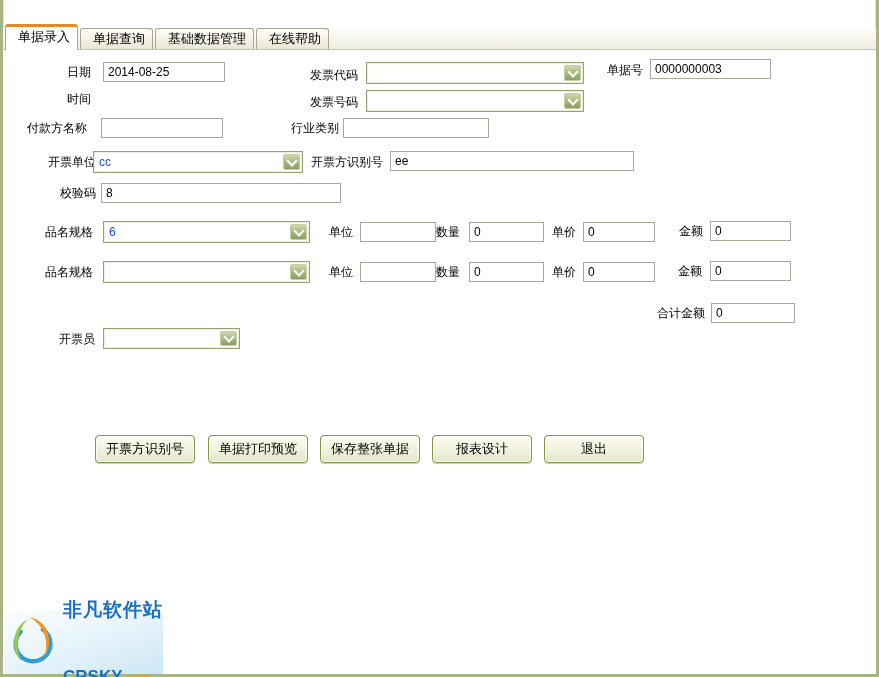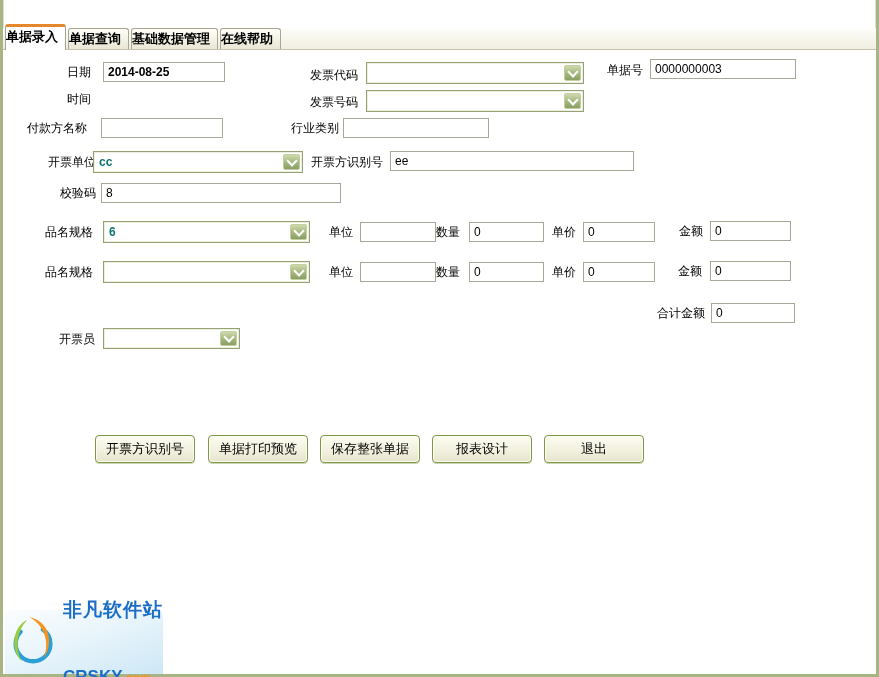--- a/index.html
+++ b/index.html
@@ -22,33 +22,33 @@
   .glyph-min{width:8px;height:3px;background:#fff;margin-top:8px;}
   .glyph-max{width:9px;height:8px;border:2px solid #fff;border-top-width:3px;box-sizing:border-box;}
   .glyph-x{position:relative;width:11px;height:11px;}
   .glyph-x::before,.glyph-x::after{content:"";position:absolute;left:4px;top:-1px;width:3px;height:13px;background:#fff;border-radius:1px;}
   .glyph-x::before{transform:rotate(45deg);}
   .glyph-x::after{transform:rotate(-45deg);}
   
   .tabstrip{position:absolute;left:0;top:28px;right:0;height:22px;
     background:linear-gradient(180deg,#fdfdfa,#f0eee1);border-bottom:1px solid #c5c2b0;
     display:flex;align-items:flex-end;padding-left:2px;box-sizing:border-box;z-index:3;}
-  .tab{font-size:13px;color:#000;padding:2px 7px 3px 0;margin-right:2px;white-space:nowrap;
+  .tab{font-size:13px;color:#000;padding:2px 7px 3px 12px;margin-right:2px;white-space:nowrap;
     border:1px solid #a9a593;border-bottom:none;border-radius:3px 3px 0 0;
-    background:linear-gradient(180deg,#fffef8,#e9e6d5);height:15px;line-height:15px;font-weight:bold;}
+    background:linear-gradient(180deg,#fffef8,#e9e6d5);height:15px;line-height:15px;}
   .tab.active{background:#fff;border-top:3px solid #e5872b;height:17px;line-height:16px;
     margin-bottom:-1px;padding-bottom:4px;box-shadow:0 2px 0 #fff;}
   
   .page{position:absolute;left:0;top:50px;right:0;bottom:0;background:#fff;}
   .lbl{position:absolute;font-size:12px;color:#000;white-space:nowrap;line-height:15px;}
   .txt{position:absolute;box-sizing:border-box;height:20px;border:1px solid #a8a898;background:#fff;
     font-family:"Liberation Sans","DejaVu Sans",sans-serif;font-size:12px;color:#000;padding:1px 4px;outline:none;}
   .combo{position:absolute;box-sizing:border-box;height:22px;background:#fff;
     border:1px solid #93a173;box-shadow:inset 0 0 0 1px #edf0e0;}
-  .combo .val{position:absolute;left:5px;top:3px;font-size:12px;color:#0f766e;font-weight:bold;}
+  .combo .val{position:absolute;left:5px;top:3px;font-size:12px;color:#1d4ed8;}
   .combo .arrow{position:absolute;top:2px;right:2px;bottom:2px;width:17px;border-radius:2px;
     background:linear-gradient(180deg,#ced9ad 0%,#a3b67c 55%,#8aa063 100%);
     border:1px solid #c3cf9e;box-sizing:border-box;display:flex;align-items:center;justify-content:center;}
   .chev{width:6px;height:6px;border-right:2px solid #fff;border-bottom:2px solid #fff;transform:rotate(45deg);margin-top:-3px;}
   .btn{position:absolute;box-sizing:border-box;height:28px;width:100px;border-radius:4px;
     border:1px solid #7f9549;background:linear-gradient(180deg,#fcfcf2 0%,#f2f1df 55%,#e6e4cd 100%);
     box-shadow:0 1px 0 #cfd6b5, inset 0 0 0 1px #fbfbf0;
     font-family:"Liberation Sans","DejaVu Sans",sans-serif;font-size:13px;color:#000;text-align:center;line-height:26px;cursor:default;}
   
   .watermark{position:absolute;left:2px;bottom:0;width:158px;height:64px;z-index:9;
@@ -68,30 +68,30 @@
   <div class="tabstrip">
     <div class="tab active">单据录入</div>
     <div class="tab">单据查询</div>
     <div class="tab">基础数据管理</div>
     <div class="tab">在线帮助</div>
   </div>
 
   <div class="page">
 
     <div class="lbl" style="left:64px;top:15px;">日期</div>
-    <input class="txt" style="left: 100px; top: 12px; width: 122px; font-weight: bold;" value="2014-08-25">
+    <input class="txt" style="left: 100px; top: 12px; width: 122px;" value="2014-08-25">
     <div class="lbl" style="left:307px;top:18px;">发票代码</div>
     <div class="combo" style="left:363px;top:12px;width:218px;">
       <span class="val"></span>
       <span class="arrow">
           <span class="chev"></span>
         </span>
     </div>
     <div class="lbl" style="left:604px;top:13px;">单据号</div>
-    <input class="txt" style="left: 647px; top: 9px; width: 146px;" value="0000000003">
+    <input class="txt" style="left: 647px; top: 9px; width: 121px;" value="0000000003">
 
     <div class="lbl" style="left:64px;top:42px;">时间</div>
     <div class="lbl" style="left:307px;top:45px;">发票号码</div>
     <div class="combo" style="left:363px;top:40px;width:218px;">
       <span class="val"></span>
       <span class="arrow">
           <span class="chev"></span>
         </span>
     </div>
 

